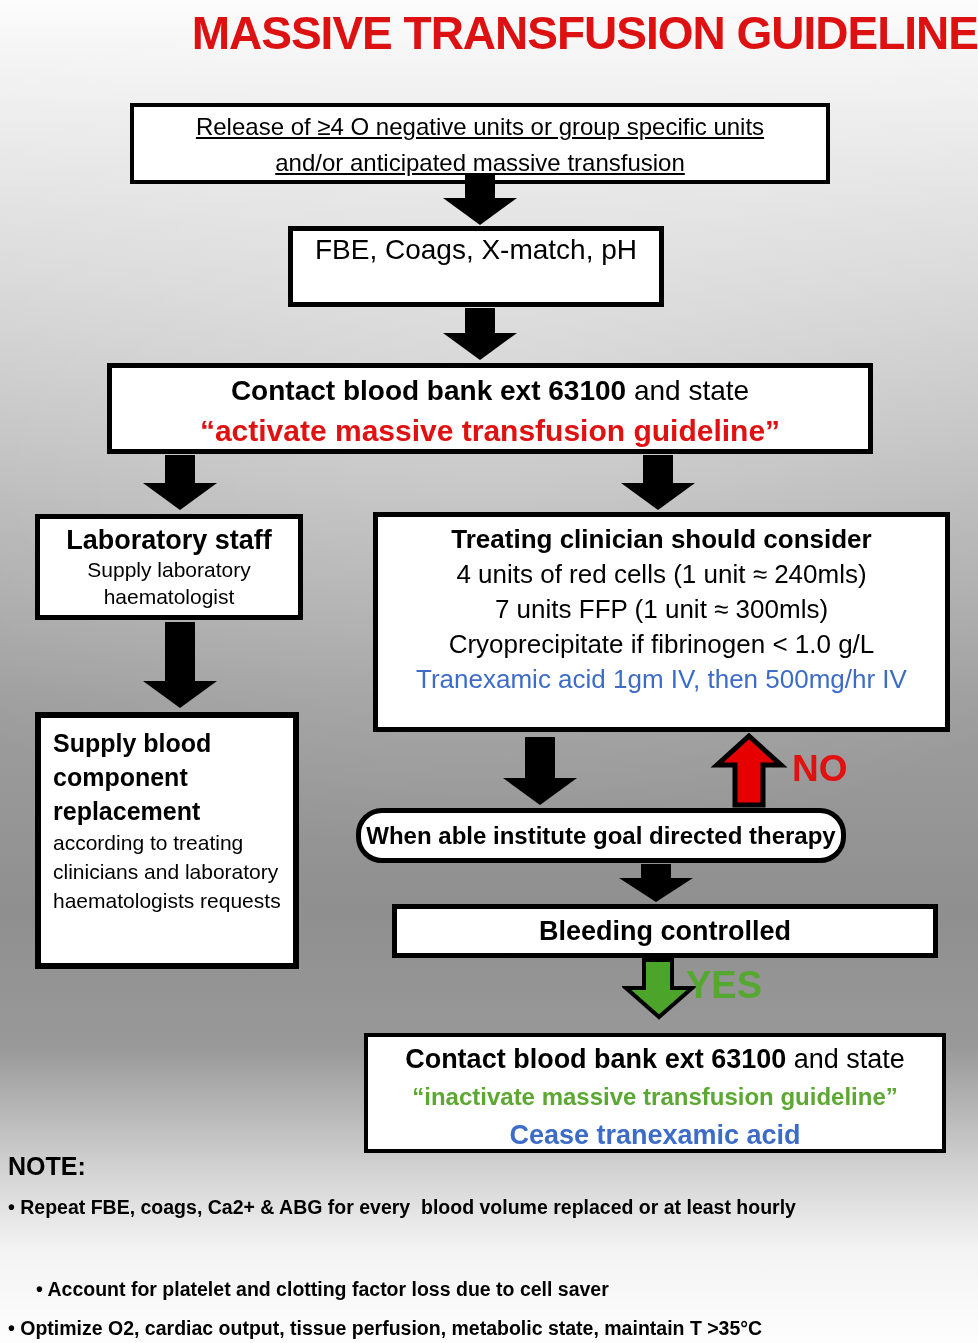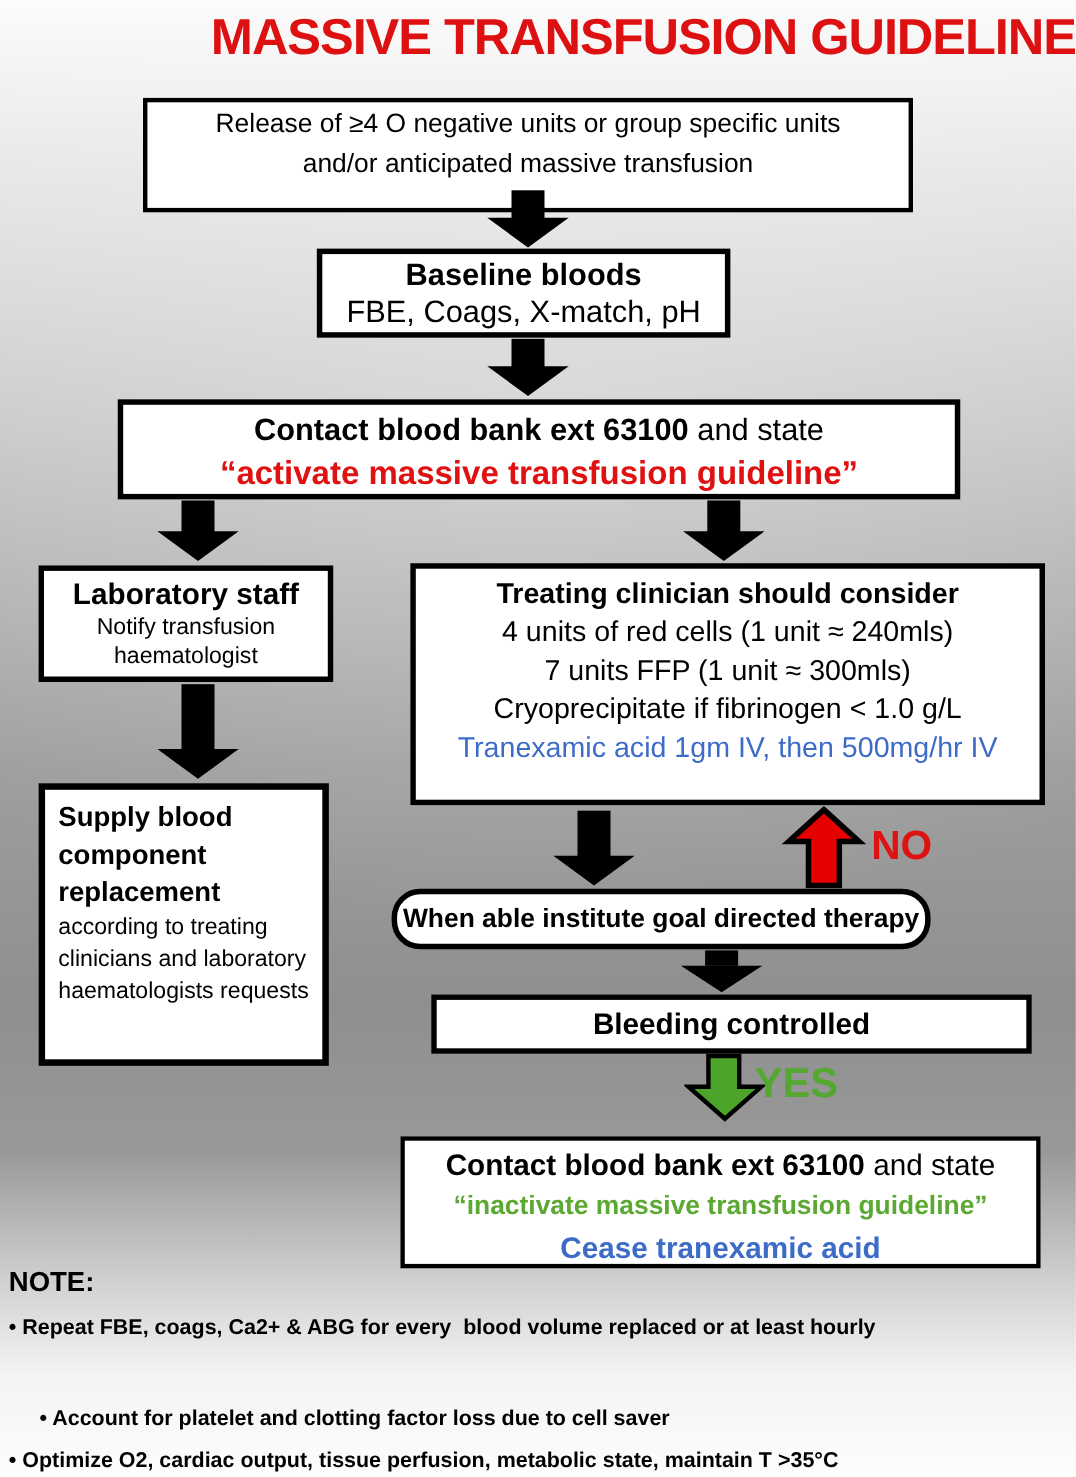--- a/index.html
+++ b/index.html
@@ -38,32 +38,31 @@
   .note-bullet{position:absolute;left:8px;font-size:19.5px;font-weight:bold;color:#000;white-space:pre-wrap;}
   .side-label{position:absolute;font-weight:bold;}
 </style>
 </head>
 <body>
 
 <div id="canvas">
 
   <div class="title">MASSIVE TRANSFUSION GUIDELINE</div>
 
-  <div class="box" style="left:130px;top:89px;width:700px;height:104px;border-width:4px;font-size:24px;line-height:36px;padding-top:2px;white-space:nowrap;">
+  <div class="box" style="left:130px;top:103px;width:700px;height:81px;border-width:4px;font-size:24px;line-height:36px;padding-top:2px;white-space:nowrap;text-decoration:underline;">
     <div>Release of ≥4 O negative units or group specific units</div>
     <div>and/or anticipated massive transfusion</div>
   </div>
 
   <div class="arrow" style="left:443px;top:173px;height:52px;">
     <div class="stem" style="height:26px;"></div>
       <div class="head"></div>
   </div>
 
   <div class="box" style="left:288px;top:226px;width:376px;height:81px;font-size:28px;line-height:34px;padding-top:2px;">
-    <div class="bold">Baseline bloods</div>
     <div>FBE, Coags, X-match, pH</div>
   </div>
 
   <div class="arrow" style="left:443px;top:308px;height:52px;">
     <div class="stem" style="height:26px;"></div>
       <div class="head"></div>
   </div>
 
   <div class="box" style="left:107px;top:363px;width:766px;height:91px;font-size:28px;line-height:40px;padding-top:3px;">
     <div><span class="bold">Contact blood bank ext 63100</span><span> and state</span></div>
@@ -75,21 +74,21 @@
       <div class="head"></div>
   </div>
 
   <div class="arrow" style="left:621px;top:455px;height:55px;">
     <div class="stem" style="height:29px;"></div>
       <div class="head"></div>
   </div>
 
   <div class="box" style="left:35px;top:514px;width:268px;height:106px;text-align:center;padding:6px 12px;">
     <div class="bold" style="font-size:27px;">Laboratory staff</div>
-    <div style="font-size:21px;line-height:27px;">Notify transfusion haematologist</div>
+    <div style="font-size:21px;line-height:27px;">Supply laboratory haematologist</div>
   </div>
 
   <div class="arrow" style="left:143px;top:622px;height:86px;">
     <div class="stem" style="height:60px;"></div>
       <div class="head"></div>
   </div>
 
   <div class="box" style="left:35px;top:712px;width:264px;height:257px;border-width:6px;text-align:left;padding:8px 12px;">
     <div class="bold" style="font-size:25px;line-height:34px;">Supply blood component replacement</div>
     <div style="font-size:21px;line-height:29px;">according to treating clinicians and laboratory haematologists requests</div>

